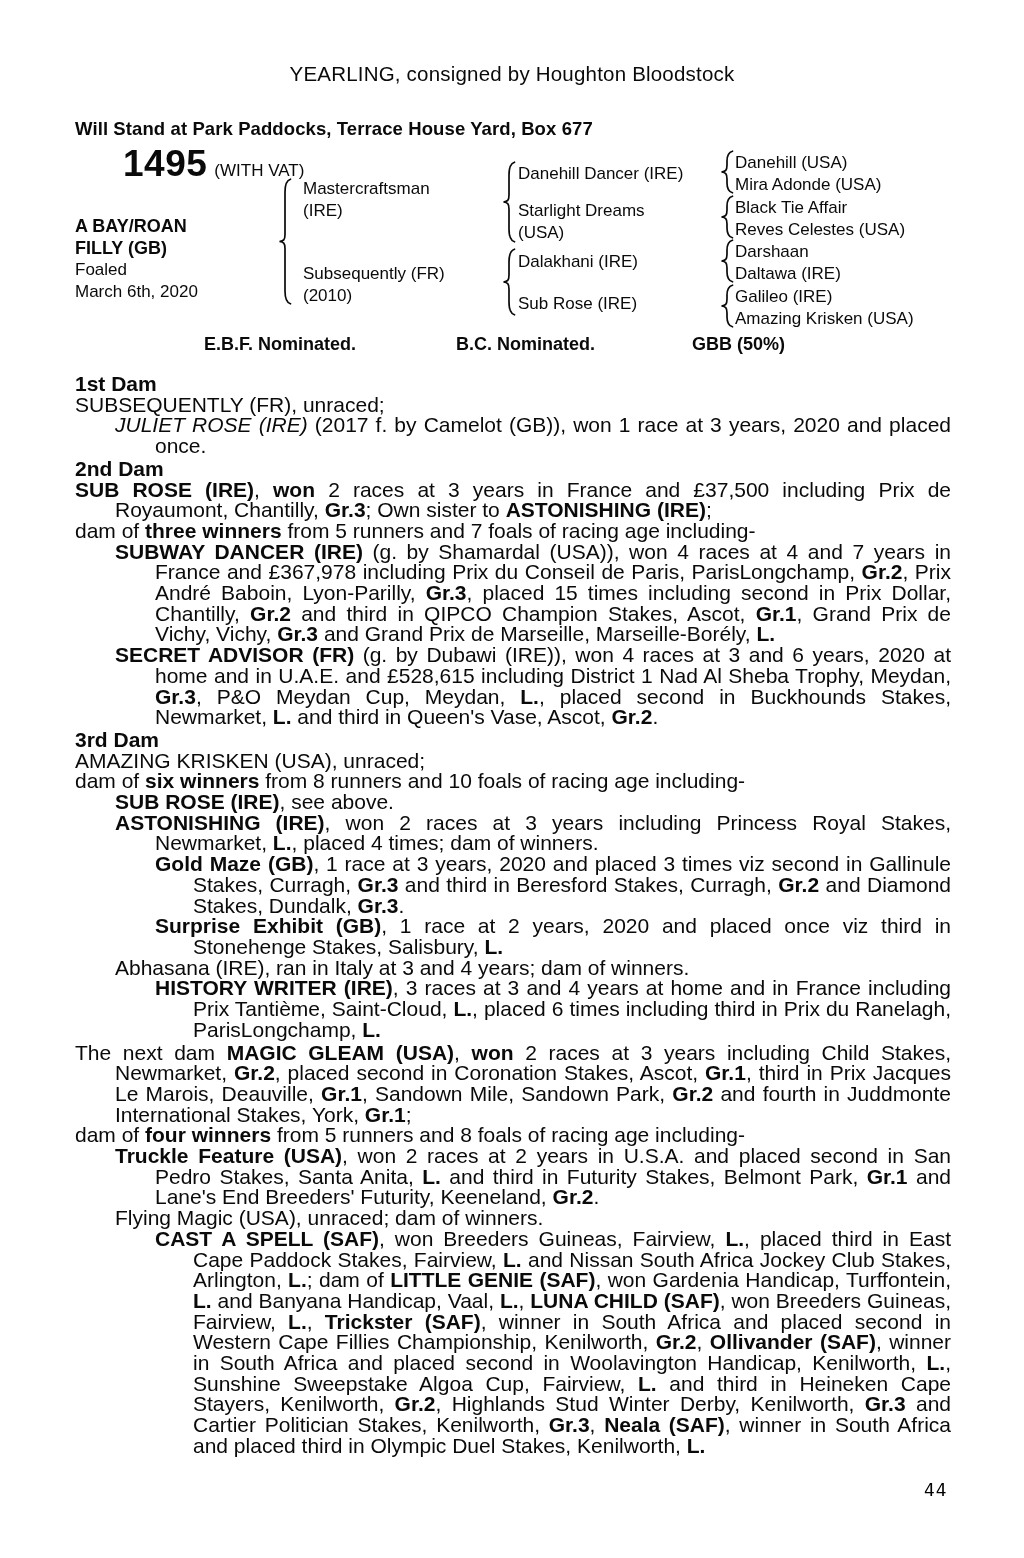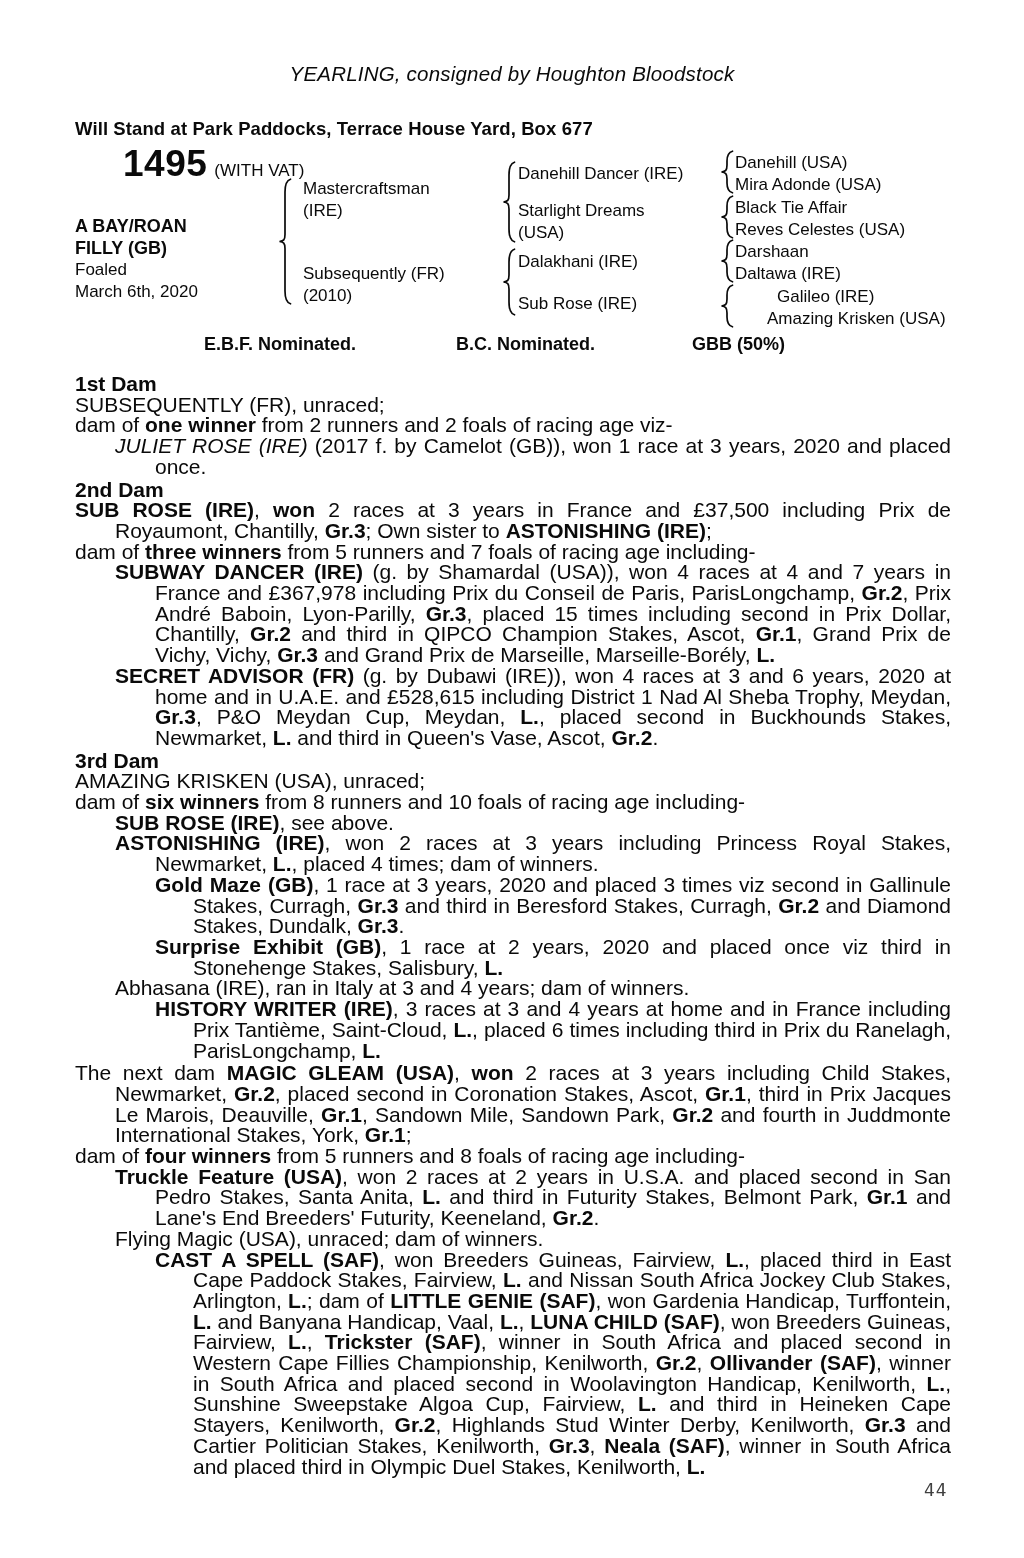--- a/index.html
+++ b/index.html
@@ -8,21 +8,21 @@
     width:1024px;height:1558px;
     background:#ffffff;
     font-family:"Liberation Sans","DejaVu Sans",sans-serif;
     color:#0a0a0a;
   }
   .b{font-weight:700}
   .i{font-style:italic}
 
   #page-title{
     position:absolute;top:62px;left:0;width:100%;
-    text-align:center;font-size:20.5px;font-style:italic;letter-spacing:.2px;
+    text-align:center;font-size:20.5px;letter-spacing:.2px;
   }
   #stand-line{
     position:absolute;top:107px;left:75px;
     font-size:18.5px;font-weight:700;letter-spacing:.1px;margin-top:11px;
   }
 
   
   #pedigree{
     position:absolute;top:145px;left:0;width:1024px;height:190px;
     font-size:17px;line-height:21.5px;
@@ -50,21 +50,21 @@
   }
   .section+.section{margin-top:2px;}
   .sec-heading{font-weight:700;}
   p.para{margin:0;}
   .ind0{padding-left:40px;text-indent:-40px;}
   .ind1{padding-left:80px;text-indent:-40px;}
   .ind2{padding-left:118px;text-indent:-38px;}
 
   #page-number{
     position:absolute;top:1480px;left:924px;
-    font-size:17px;font-family:"DejaVu Sans",sans-serif;color:#404040;
+    font-size:17px;font-family:"DejaVu Sans",sans-serif;color:#000000;
     letter-spacing:1px;
   }
 </style>
 </head>
 <body>
 
 <div id="page-title">YEARLING, consigned by Houghton Bloodstock</div>
 <div id="stand-line">Will Stand at Park Paddocks, Terrace House Yard, Box 677</div>
 
 <div id="pedigree">
@@ -131,39 +131,38 @@
     </div>
     <div class="pnode" style="left: 735px; top: 74px;">
       <div>Reves Celestes (USA)</div>
     </div>
     <div class="pnode" style="left: 735px; top: 96px;">
       <div>Darshaan</div>
     </div>
     <div class="pnode" style="left: 735px; top: 118px;">
       <div>Daltawa (IRE)</div>
     </div>
-    <div class="pnode" style="left: 735px; top: 141px; margin-left: 42px;">
+    <div class="pnode" style="left: 735px; top: 141px;">
       <div>Galileo (IRE)</div>
     </div>
-    <div class="pnode" style="left: 735px; top: 163px; margin-left: 32px;">
+    <div class="pnode" style="left: 735px; top: 163px;">
       <div>Amazing Krisken (USA)</div>
     </div>
   </div>
 
 <div id="nominations">
   <span id="nom-0">E.B.F. Nominated.</span>
   <span id="nom-1">B.C. Nominated.</span>
   <span id="nom-2">GBB (50%)</span>
 </div>
 
 <div id="catalog-body">
     <div class="section">
       <div class="sec-heading">1st Dam</div>
       <p class="para ind0"><span>SUBSEQUENTLY (FR), unraced;</span></p>
-      <p class="para ind0"><span>dam of </span><span class="b">one winner</span><span> from 2 runners and 2 foals of racing age viz-</span></p>
       <p class="para ind1"><span class="i">JULIET ROSE (IRE)</span><span> (2017 f. by Camelot (GB)), won 1 race at 3 years, 2020 and placed once.</span></p>
     </div>
     <div class="section">
       <div class="sec-heading">2nd Dam</div>
       <p class="para ind0"><span class="b">SUB ROSE (IRE)</span><span>, </span><span class="b">won</span><span> 2 races at 3 years in France and £37,500 including Prix de Royaumont, Chantilly, </span><span class="b">Gr.3</span><span>; Own sister to </span><span class="b">ASTONISHING (IRE)</span><span>;</span></p>
       <p class="para ind0"><span>dam of </span><span class="b">three winners</span><span> from 5 runners and 7 foals of racing age including-</span></p>
       <p class="para ind1"><span class="b">SUBWAY DANCER (IRE)</span><span> (g. by Shamardal (USA)), won 4 races at 4 and 7 years in France and £367,978 including Prix du Conseil de Paris, ParisLongchamp, </span><span class="b">Gr.2</span><span>, Prix André Baboin, Lyon-Parilly, </span><span class="b">Gr.3</span><span>, placed 15 times including second in Prix Dollar, Chantilly, </span><span class="b">Gr.2</span><span> and third in QIPCO Champion Stakes, Ascot, </span><span class="b">Gr.1</span><span>, Grand Prix de Vichy, Vichy, </span><span class="b">Gr.3</span><span> and Grand Prix de Marseille, Marseille-Borély, </span><span class="b">L.</span></p>
       <p class="para ind1"><span class="b">SECRET ADVISOR (FR)</span><span> (g. by Dubawi (IRE)), won 4 races at 3 and 6 years, 2020 at home and in U.A.E. and £528,615 including District 1 Nad Al Sheba Trophy, Meydan, </span><span class="b">Gr.3</span><span>, P&amp;O Meydan Cup, Meydan, </span><span class="b">L.</span><span>, placed second in Buckhounds Stakes, Newmarket, </span><span class="b">L.</span><span> and third in Queen's Vase, Ascot, </span><span class="b">Gr.2</span><span>.</span></p>
     </div>
     <div class="section">

